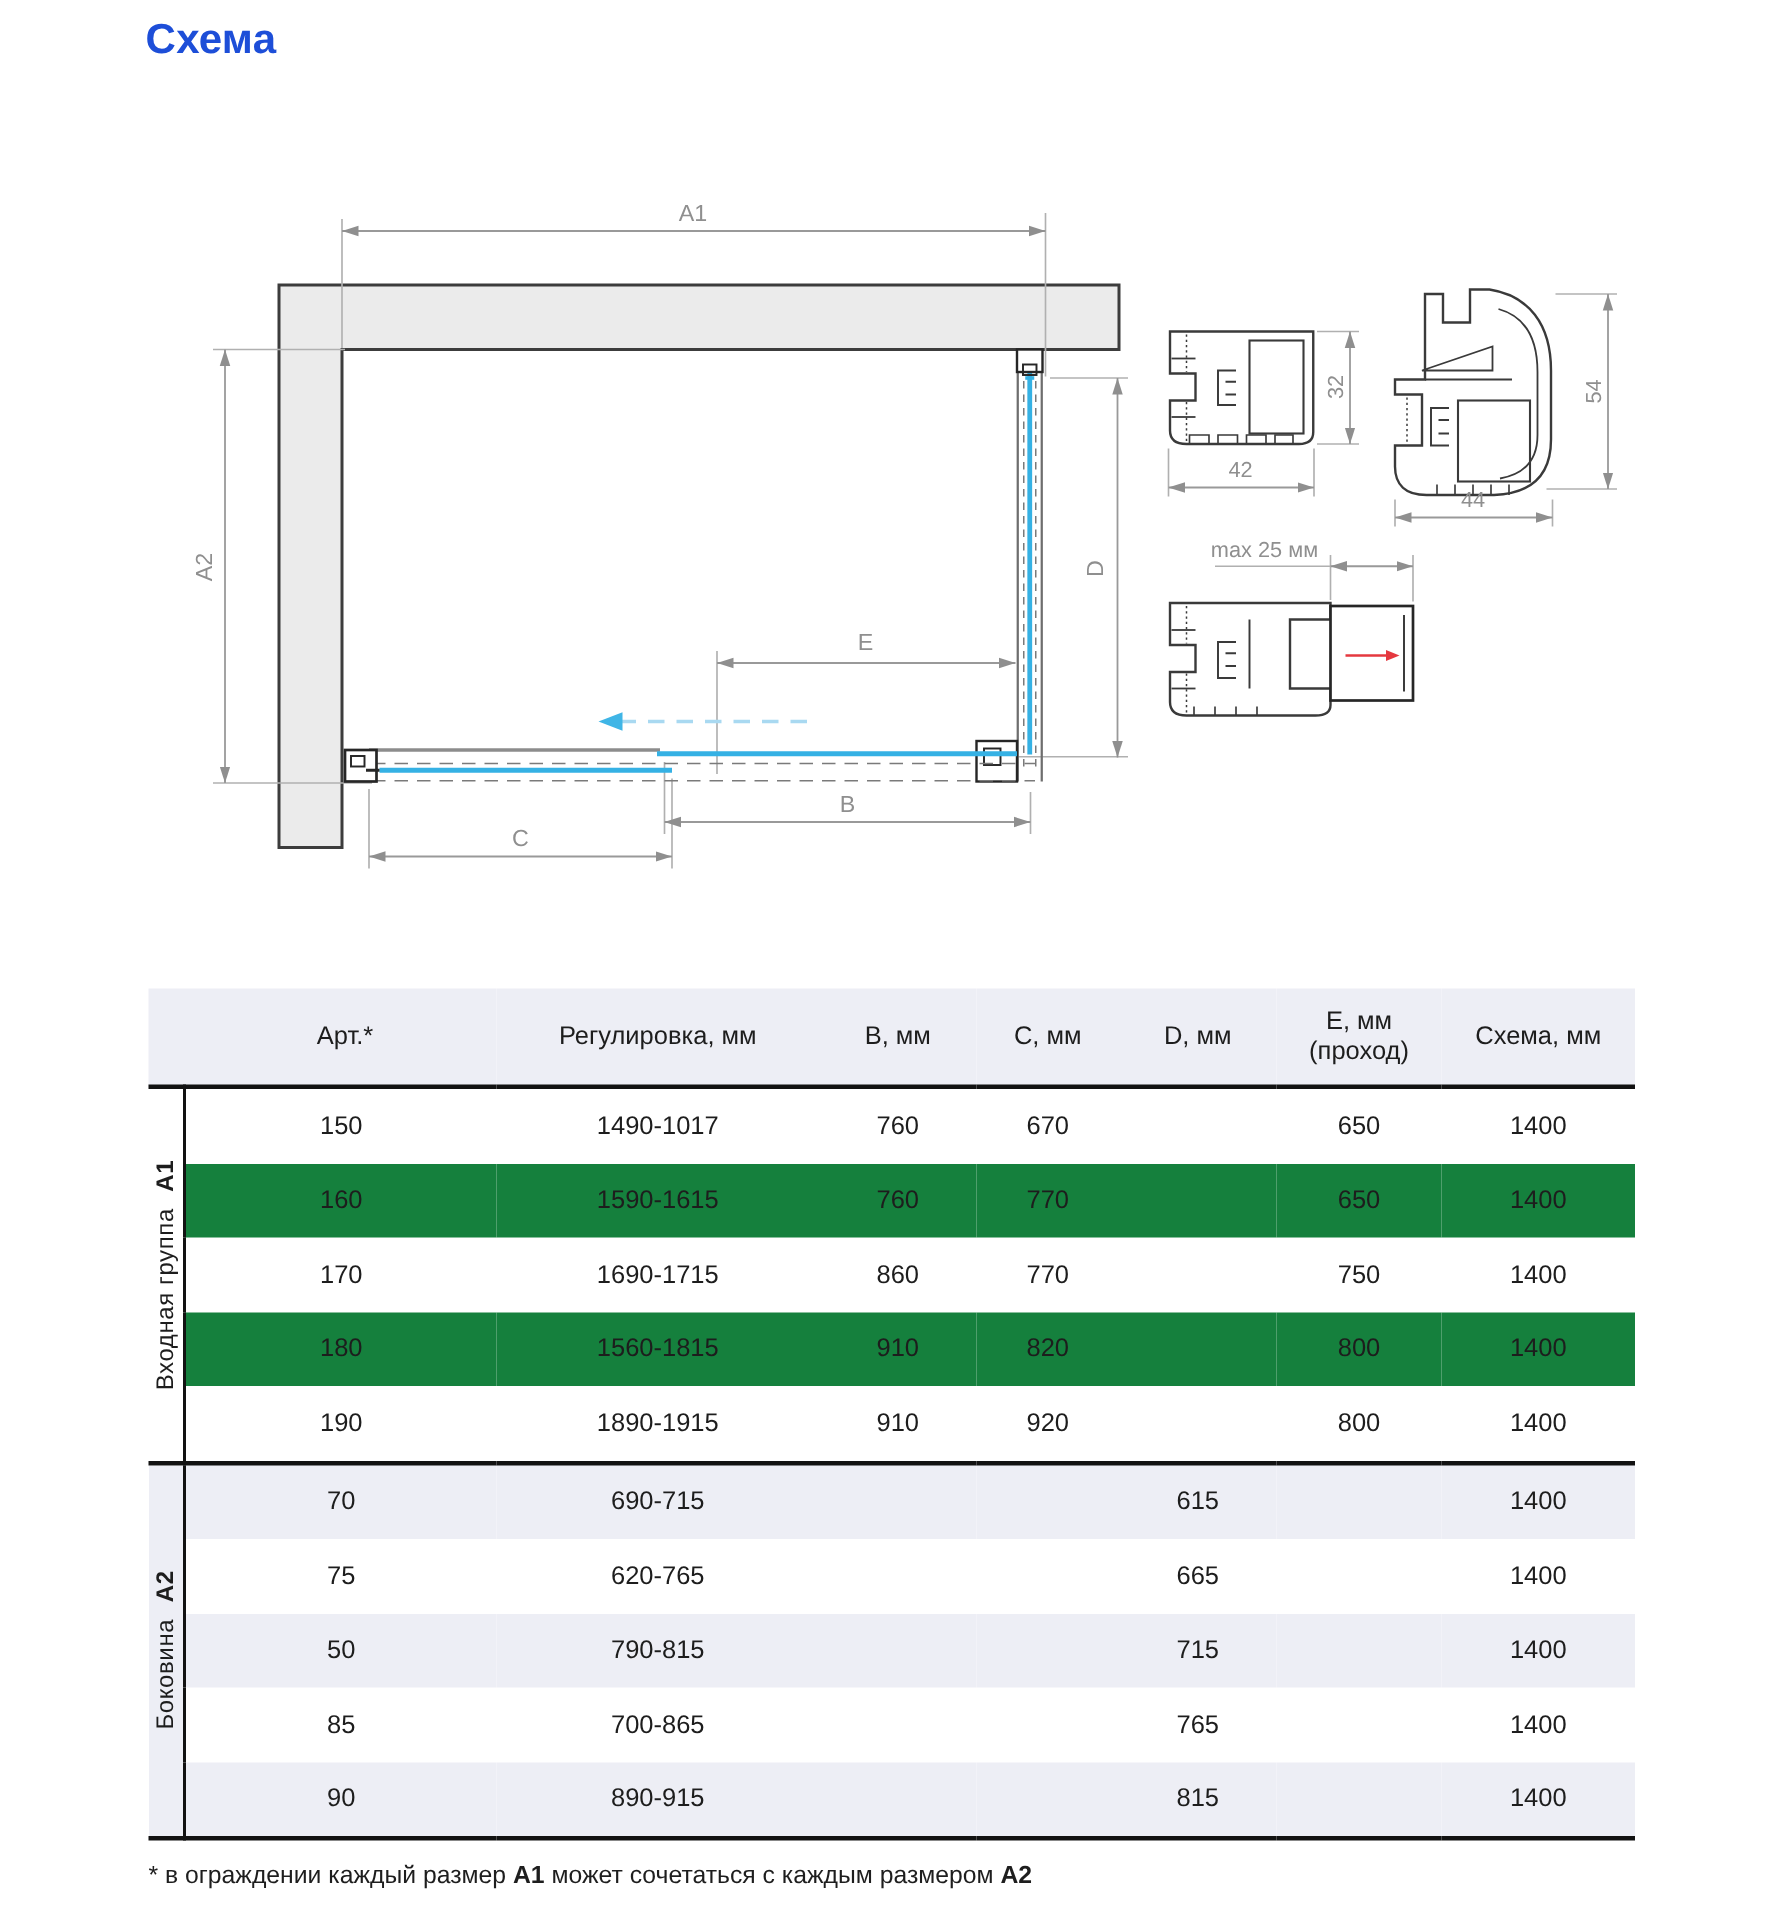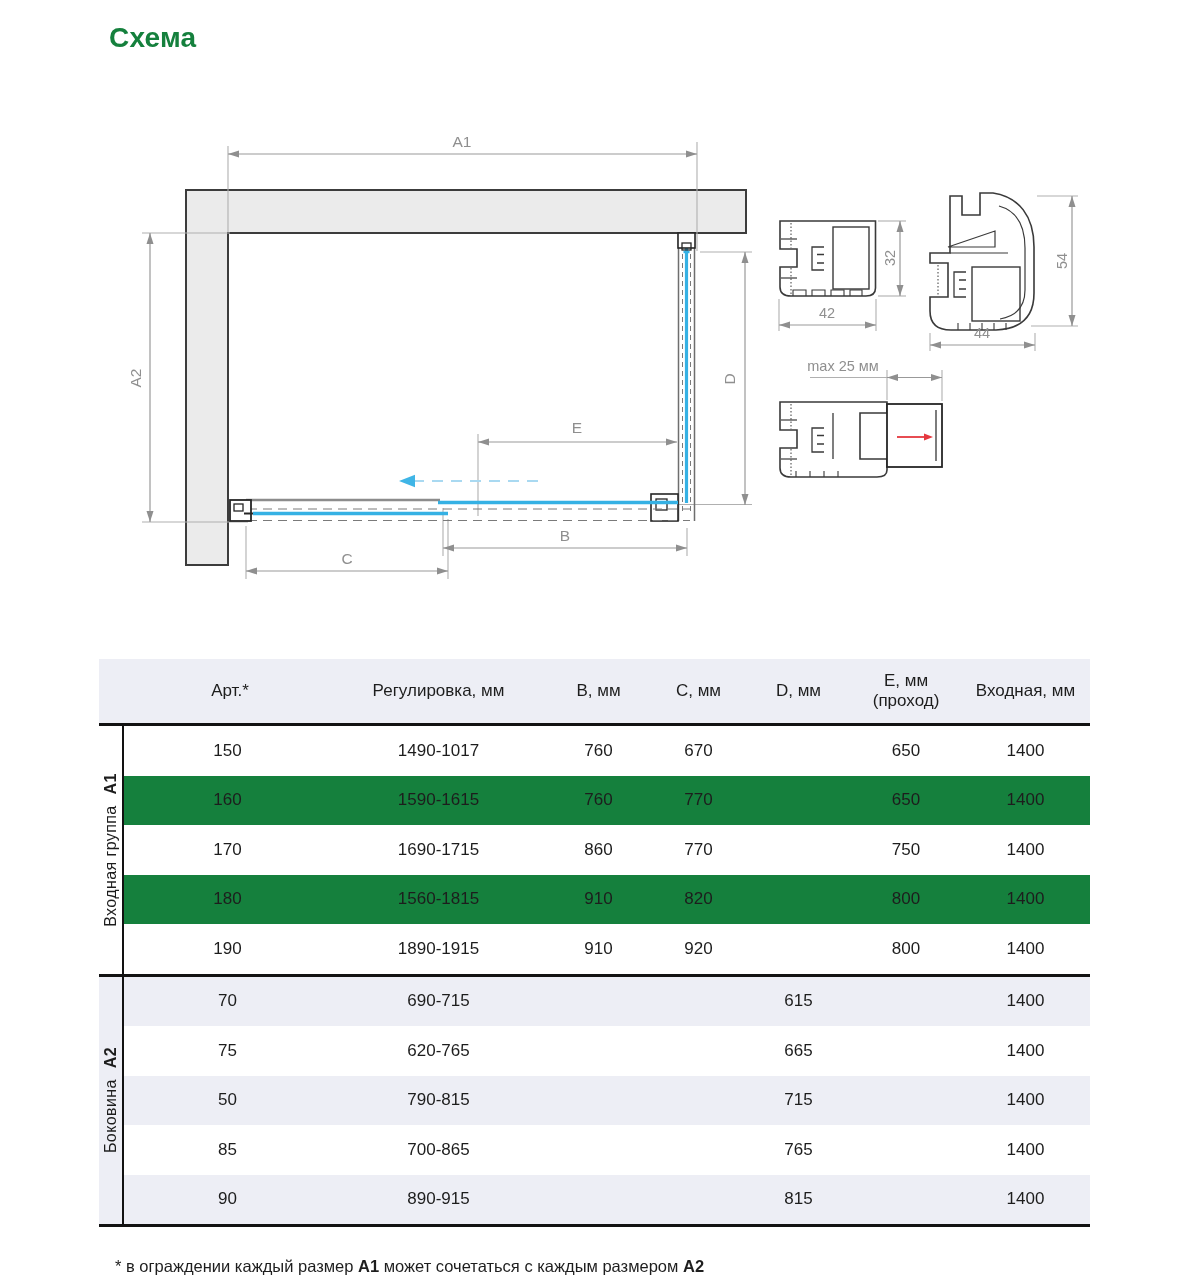--- a/index.html
+++ b/index.html
@@ -1,18 +1,18 @@
 <!DOCTYPE html>
 <html><head>
 <meta charset="utf-8">
 <style>
   html,body{margin:0;padding:0;background:#fff;}
   .page{position:relative;width:1187px;height:1278px;background:#fff;
         font-family:"Liberation Sans", sans-serif;color:#1d1d1d;overflow:hidden;}
-  .title{position:absolute;left:97px;top:10px;margin:12px;font-size:28px;font-weight:700;color:#15803d;letter-spacing:.2px;}
+  .title{position:absolute;left:97px;top:10px;margin:0;font-size:28px;font-weight:700;color:#1d4ed8;letter-spacing:.2px;}
   .drawing{position:absolute;left:0;top:0;}
   svg text{font-family:"Liberation Sans", sans-serif;fill:#8f8f8f;}
   .dim-label{font-size:15.5px;}
   .dim-label-sm{font-size:14.5px;}
 
   
   .spec-table{position:absolute;left:99px;top:659px;width:991px;border-collapse:collapse;
               table-layout:fixed;font-size:17px;color:#1d1d1d;border-bottom:3px solid #121212;}
   .spec-table th{font-weight:400;background:#edeef5;height:64px;text-align:center;vertical-align:middle;padding:0;}
   .spec-table th.first{padding-left:30px;}
@@ -20,21 +20,21 @@
   .spec-table tbody{border-top:3px solid #121212;}
   .spec-table td.cell-art{border-left:2px solid #121212;}
   .group-cell{position:relative;border-right:2px solid #121212;}
   .g1 tr:nth-child(2), .g1 tr:nth-child(4){background:#15803d;}
   .g2 tr:nth-child(1), .g2 tr:nth-child(3), .g2 tr:nth-child(5){background:#edeef5;}
   .g1 .group-cell{background:#fff;}
   .g2 .group-cell{background:#edeef5;}
   .rot{position:absolute;top:50%;left:50%;transform:translate(-50%,-50%) rotate(-90deg);
        white-space:nowrap;font-size:16px;letter-spacing:.4px;}
   .rot b{margin-left:11px;}
-  .footnote{position:absolute;left:99px;top:1241px;margin:16px;font-size:16.5px;color:#1e1e1e;}
+  .footnote{position:absolute;left:99px;top:1241px;margin:0;font-size:16.5px;color:#1e1e1e;}
 </style>
 </head>
 <body>
 
 <div class="page">
 
   <h1 class="title">Схема</h1>
 
   <svg class="drawing" width="1187" height="635" viewBox="0 0 1187 635">
     <defs>
@@ -186,21 +186,21 @@
       <tr>
         <th class="first" colspan="2">Арт.*</th>
         <th>Регулировка, мм</th>
         <th>B, мм</th>
         <th>C, мм</th>
         <th>D, мм</th>
         <th>
           <div>E, мм</div>
           <div>(проход)</div>
         </th>
-        <th>Входная, мм</th>
+        <th>Схема, мм</th>
       </tr>
     </thead>
     <tbody class="g1">
       <tr>
         <td class="group-cell" rowspan="5">
           <div class="rot"><span>Входная группа</span><b>A1</b></div>
         </td>
         <td class="cell-art">150</td>
         <td>1490-1017</td>
         <td>760</td>

